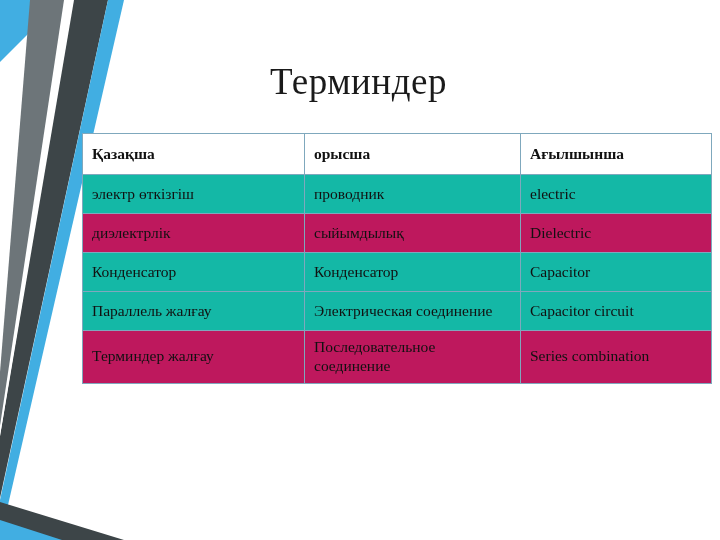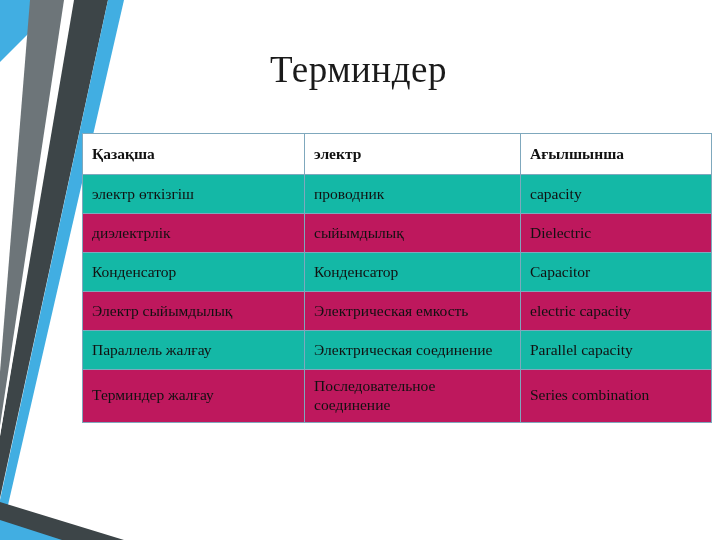--- a/index.html
+++ b/index.html
@@ -21,21 +21,21 @@
     top: 0;
     left: 0;
     width: 260px;
     height: 540px;
     pointer-events: none;
   }
 
   
   .title {
     position: absolute;
-    top: 48px;
+    top: 60px;
     left: 0;
     width: 717px;
     text-align: center;
     font-family: "Liberation Serif", serif;
     font-size: 37px;
     font-weight: normal;
     color: #1a1a1a;
     letter-spacing: 0.5px;
   }
 
@@ -102,49 +102,44 @@
 <div class="table-wrap">
   <table class="terms">
     <colgroup>
       <col class="c1">
         <col class="c2">
         <col class="c3">
     </colgroup>
     <thead>
       <tr>
         <th>Қазақша</th>
-        <th>электр</th>
+        <th>орысша</th>
         <th>Ағылшынша</th>
       </tr>
     </thead>
     <tbody>
       <tr class="band-light">
         <td>электр өткізгіш</td>
         <td>проводник</td>
-        <td>capacity</td>
+        <td>electric</td>
       </tr>
       <tr class="band-tint">
         <td>диэлектрлік</td>
         <td>сыйымдылық</td>
         <td>Dielectric</td>
       </tr>
       <tr class="band-light">
         <td>Конденсатор</td>
         <td>Конденсатор</td>
         <td>Capacitor</td>
       </tr>
-      <tr class="band-tint">
-        <td>Электр сыйымдылық</td>
-        <td>Электрическая емкость</td>
-        <td>electric capacity</td>
-      </tr>
       <tr class="band-light">
         <td>Параллель жалғау</td>
         <td>Электрическая соединение</td>
-        <td>Parallel capacity</td>
+        <td>Capacitor circuit</td>
       </tr>
       <tr class="band-tint">
         <td>Терминдер жалғау</td>
         <td>Последовательное соединение</td>
         <td>Series combination</td>
       </tr>
     </tbody>
   </table>
 </div>
 

